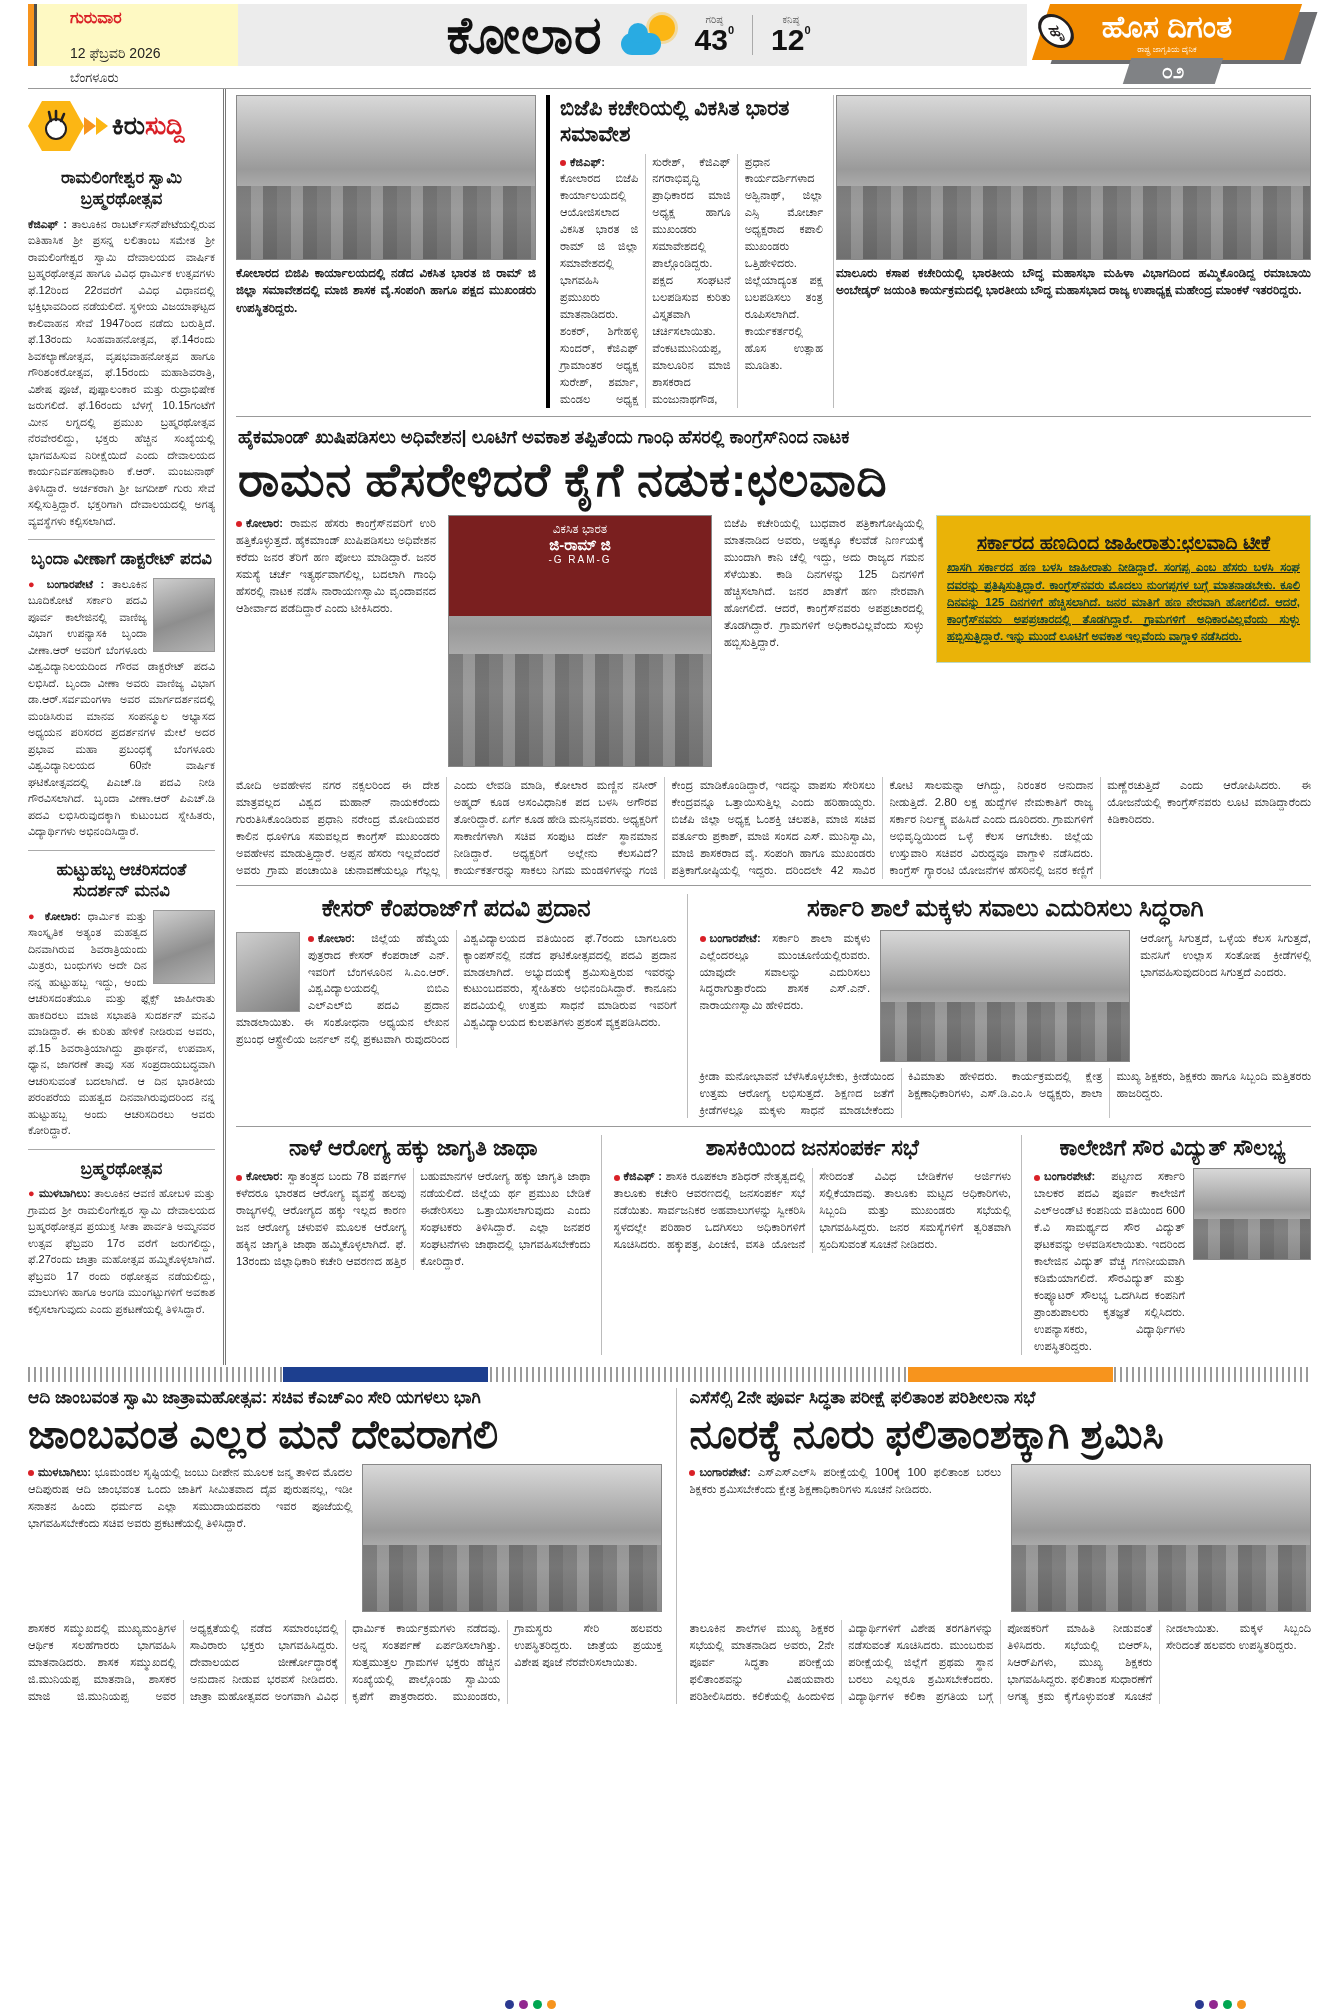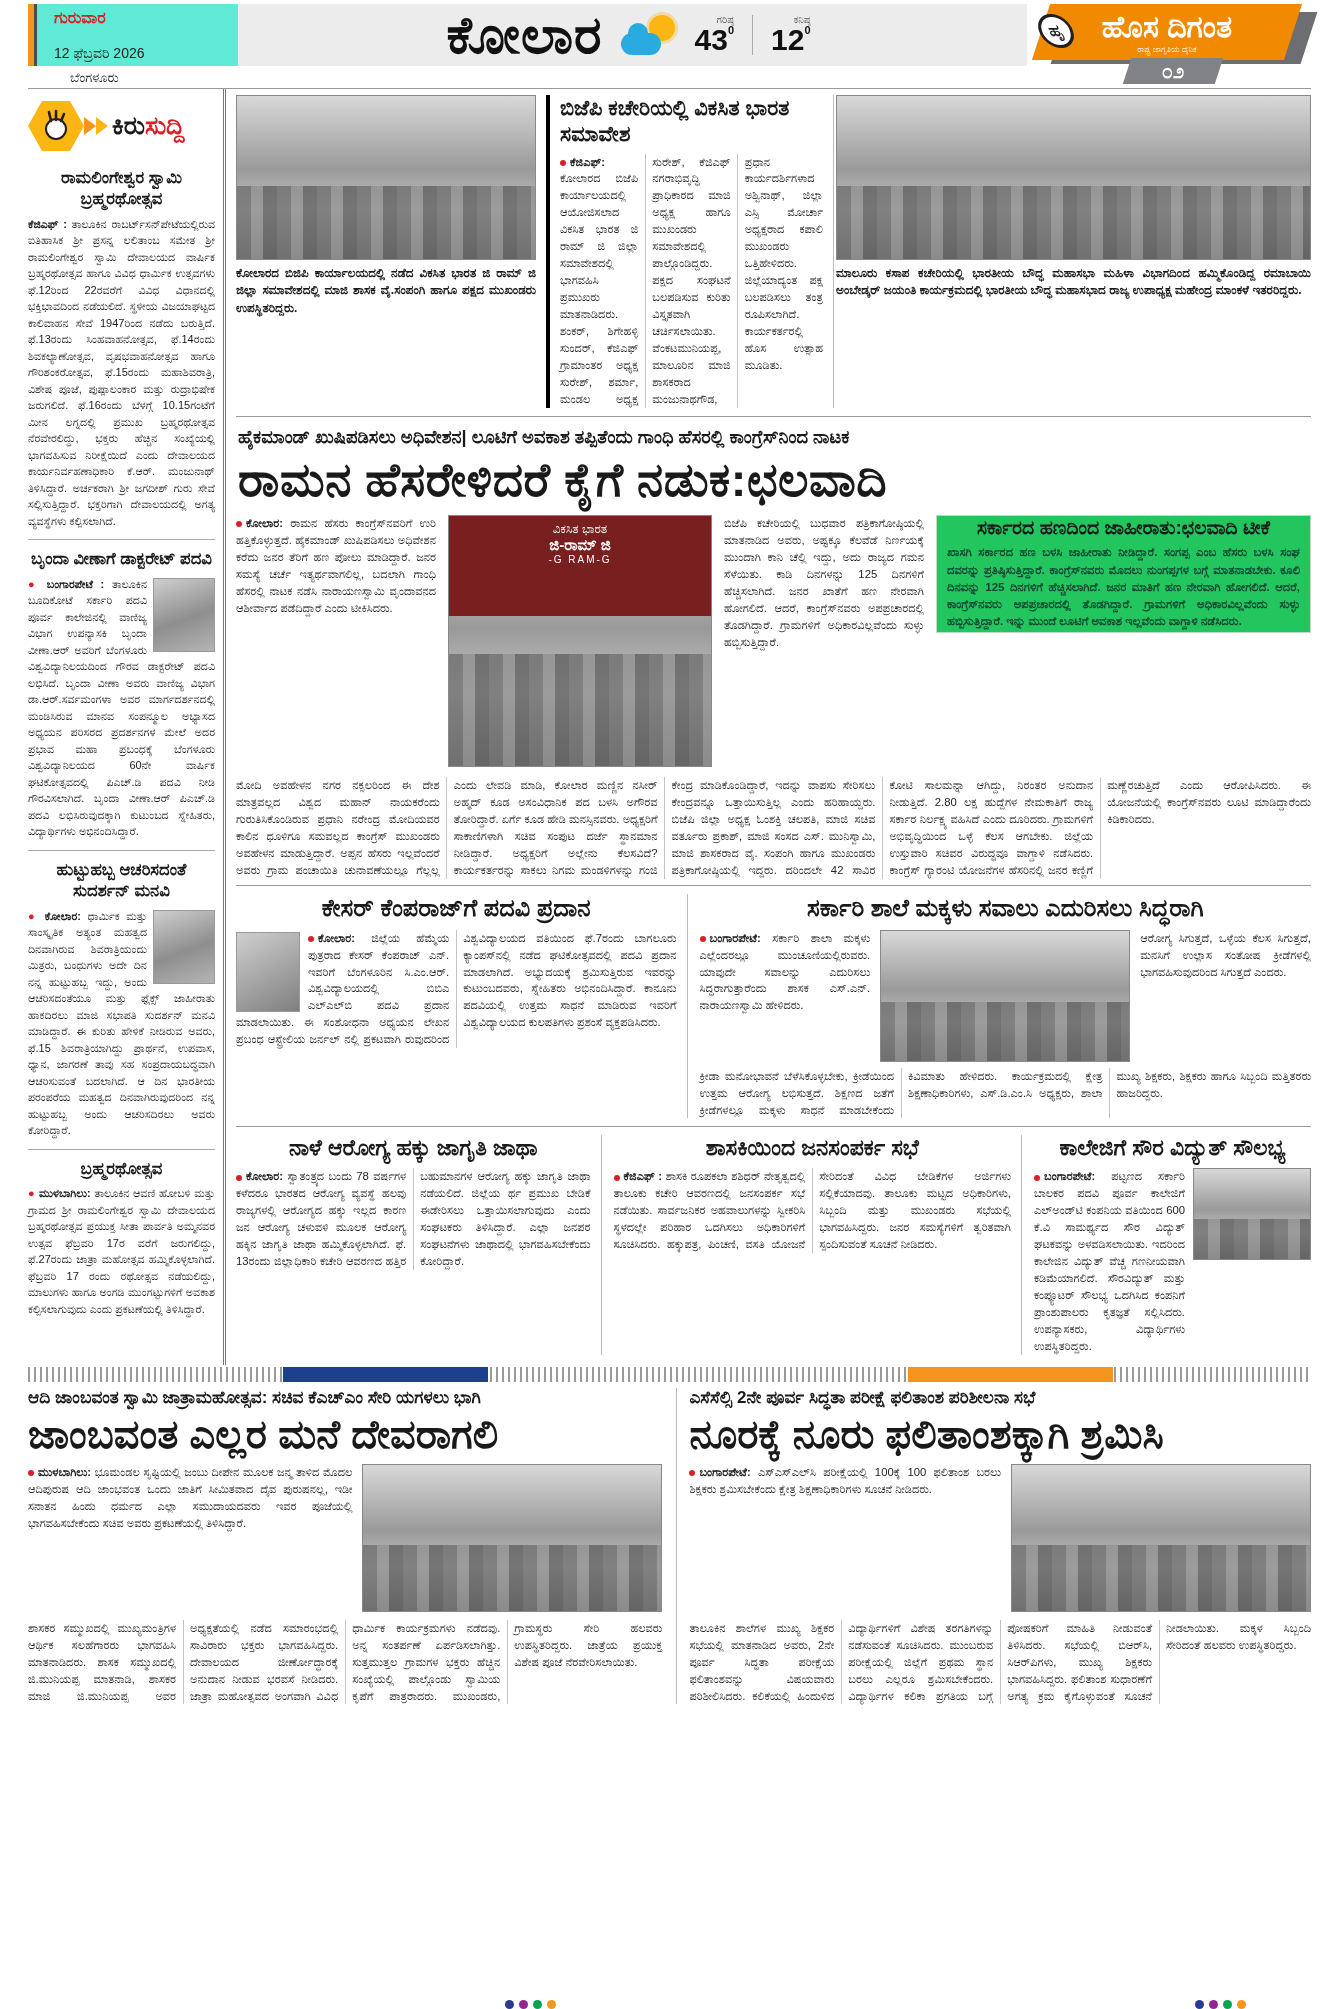--- a/index.html
+++ b/index.html
@@ -2,33 +2,33 @@
 <html><head>
 <meta charset="utf-8">
 <style>
   * { margin:0; padding:0; box-sizing:border-box; }
   html,body { background:#fff; }
   body { width:1339px; min-height:2009px; position:relative; font-family:"Liberation Sans","DejaVu Sans",sans-serif; color:#1a1a1a; }
   .page { width:1339px; min-height:2009px; position:relative; padding:0 6px; }
 
   
   .topbar { display:flex; align-items:stretch; height:62px; margin:4px 22px 0 22px; }
-  .date-block { background:#5eead4; width:210px; display:flex; align-items:center; padding-left:10px; position:relative; }
+  .date-block { background:#fef9c3; width:210px; display:flex; align-items:center; padding-left:26px; position:relative; }
   .date-accent { position:absolute; left:0; top:0; bottom:0; width:9px; background:#f7941d; border-right:3px solid #4d4d4d; }
   .date-text { padding-left:16px; line-height:1.25; }
   .day { color:#d92027; font-weight:bold; font-size:16px; }
   .date { font-size:14px; color:#222;margin-top:17px; }
   .mast-strip { flex:1; background:#ececec; display:flex; align-items:center; justify-content:center; gap:18px; }
   .masthead { font-size:52px; font-weight:800; letter-spacing:1px; color:#111; }
   .weather { display:flex; align-items:center; gap:10px; }
   .wicon { position:relative; width:56px; height:40px; }
   .sun { position:absolute; right:2px; top:0; width:26px; height:26px; border-radius:50%; background:#fcb614; box-shadow:0 0 0 3px rgba(252,182,20,.35); }
   .cloud { position:absolute; left:0; bottom:0; width:40px; height:22px; background:#29abe2; border-radius:12px; }
   .cloud:before { content:""; position:absolute; left:7px; top:-10px; width:20px; height:20px; border-radius:50%; background:#29abe2; }
-  .wcell { text-align:right; line-height:1; padding:0 8px; }
+  .wcell { text-align:center; line-height:1; padding:0 8px; }
   .wlabel { font-size:10px; color:#555; }
   .wval { font-size:30px; font-weight:800; color:#111; }
   .wdeg { font-size:11px; vertical-align:top; font-weight:800; }
   .wdivider { width:1px; background:#aaa; height:40px; }
   .brand { position:relative; width:270px; margin-left:14px; }
   .brand-gray { position:absolute; left:18px; top:8px; width:250px; height:52px; background:#6d6e71; transform:skewX(-18deg); }
   .brand-orange { position:absolute; left:0; top:0; width:252px; height:56px; background:#f18a00; transform:skewX(-18deg); display:flex; flex-direction:column; align-items:center; justify-content:center; }
   .brand-inner { transform:skewX(18deg); text-align:center; }
   .brand-name { color:#fff; font-size:30px; font-weight:800; white-space:nowrap; }
   .brand-tag { color:#fff; font-size:8px; }
@@ -81,21 +81,21 @@
   .main-headline { font-size:47px; font-weight:800; line-height:1.1; margin:0 0 10px 2px; letter-spacing:.5px; }
   .mb-top { display:flex; gap:12px; }
   .mb-lead { width:200px; }
   .mb-photo { width:264px; height:252px; }
   .banner { position:absolute; top:0; left:0; right:0; height:40%; background:#7a1f1f; color:#fff; text-align:center; padding-top:6px; }
   .banner .b1 { font-size:12px; }
   .banner .b2 { font-size:15px; font-weight:800; }
   .banner .b3 { font-size:10px; letter-spacing:2px; }
   .mb-mid { width:200px; }
   .mb-right { flex:1; }
-  .green-box { background:#22c55e; border:1px solid #bcd8c6; padding:1px 10px; margin-bottom:8px; }
+  .green-box { background:#eab308; border:1px solid #bcd8c6; padding:16px 10px; margin-bottom:8px;text-decoration:underline; }
   .gb-title { font-size:19px; font-weight:800; text-align:center; margin-bottom:5px; }
   .gb-body { font-size:11.5px; font-weight:700; line-height:1.5; text-align:justify; color:#143; }
   .mb-bottom { margin-top:10px; }
 
   
   .row-c { display:flex; gap:12px; padding:8px 0; border-bottom:1px solid #999; }
   .story-head { font-size:24px; font-weight:800; text-align:center; line-height:1.2; margin-bottom:7px; }
   .rc-left { width:42%; border-right:1px solid #bbb; padding-right:10px; }
   .rc-right { flex:1; }
   .rc-flex { display:flex; gap:10px; }

